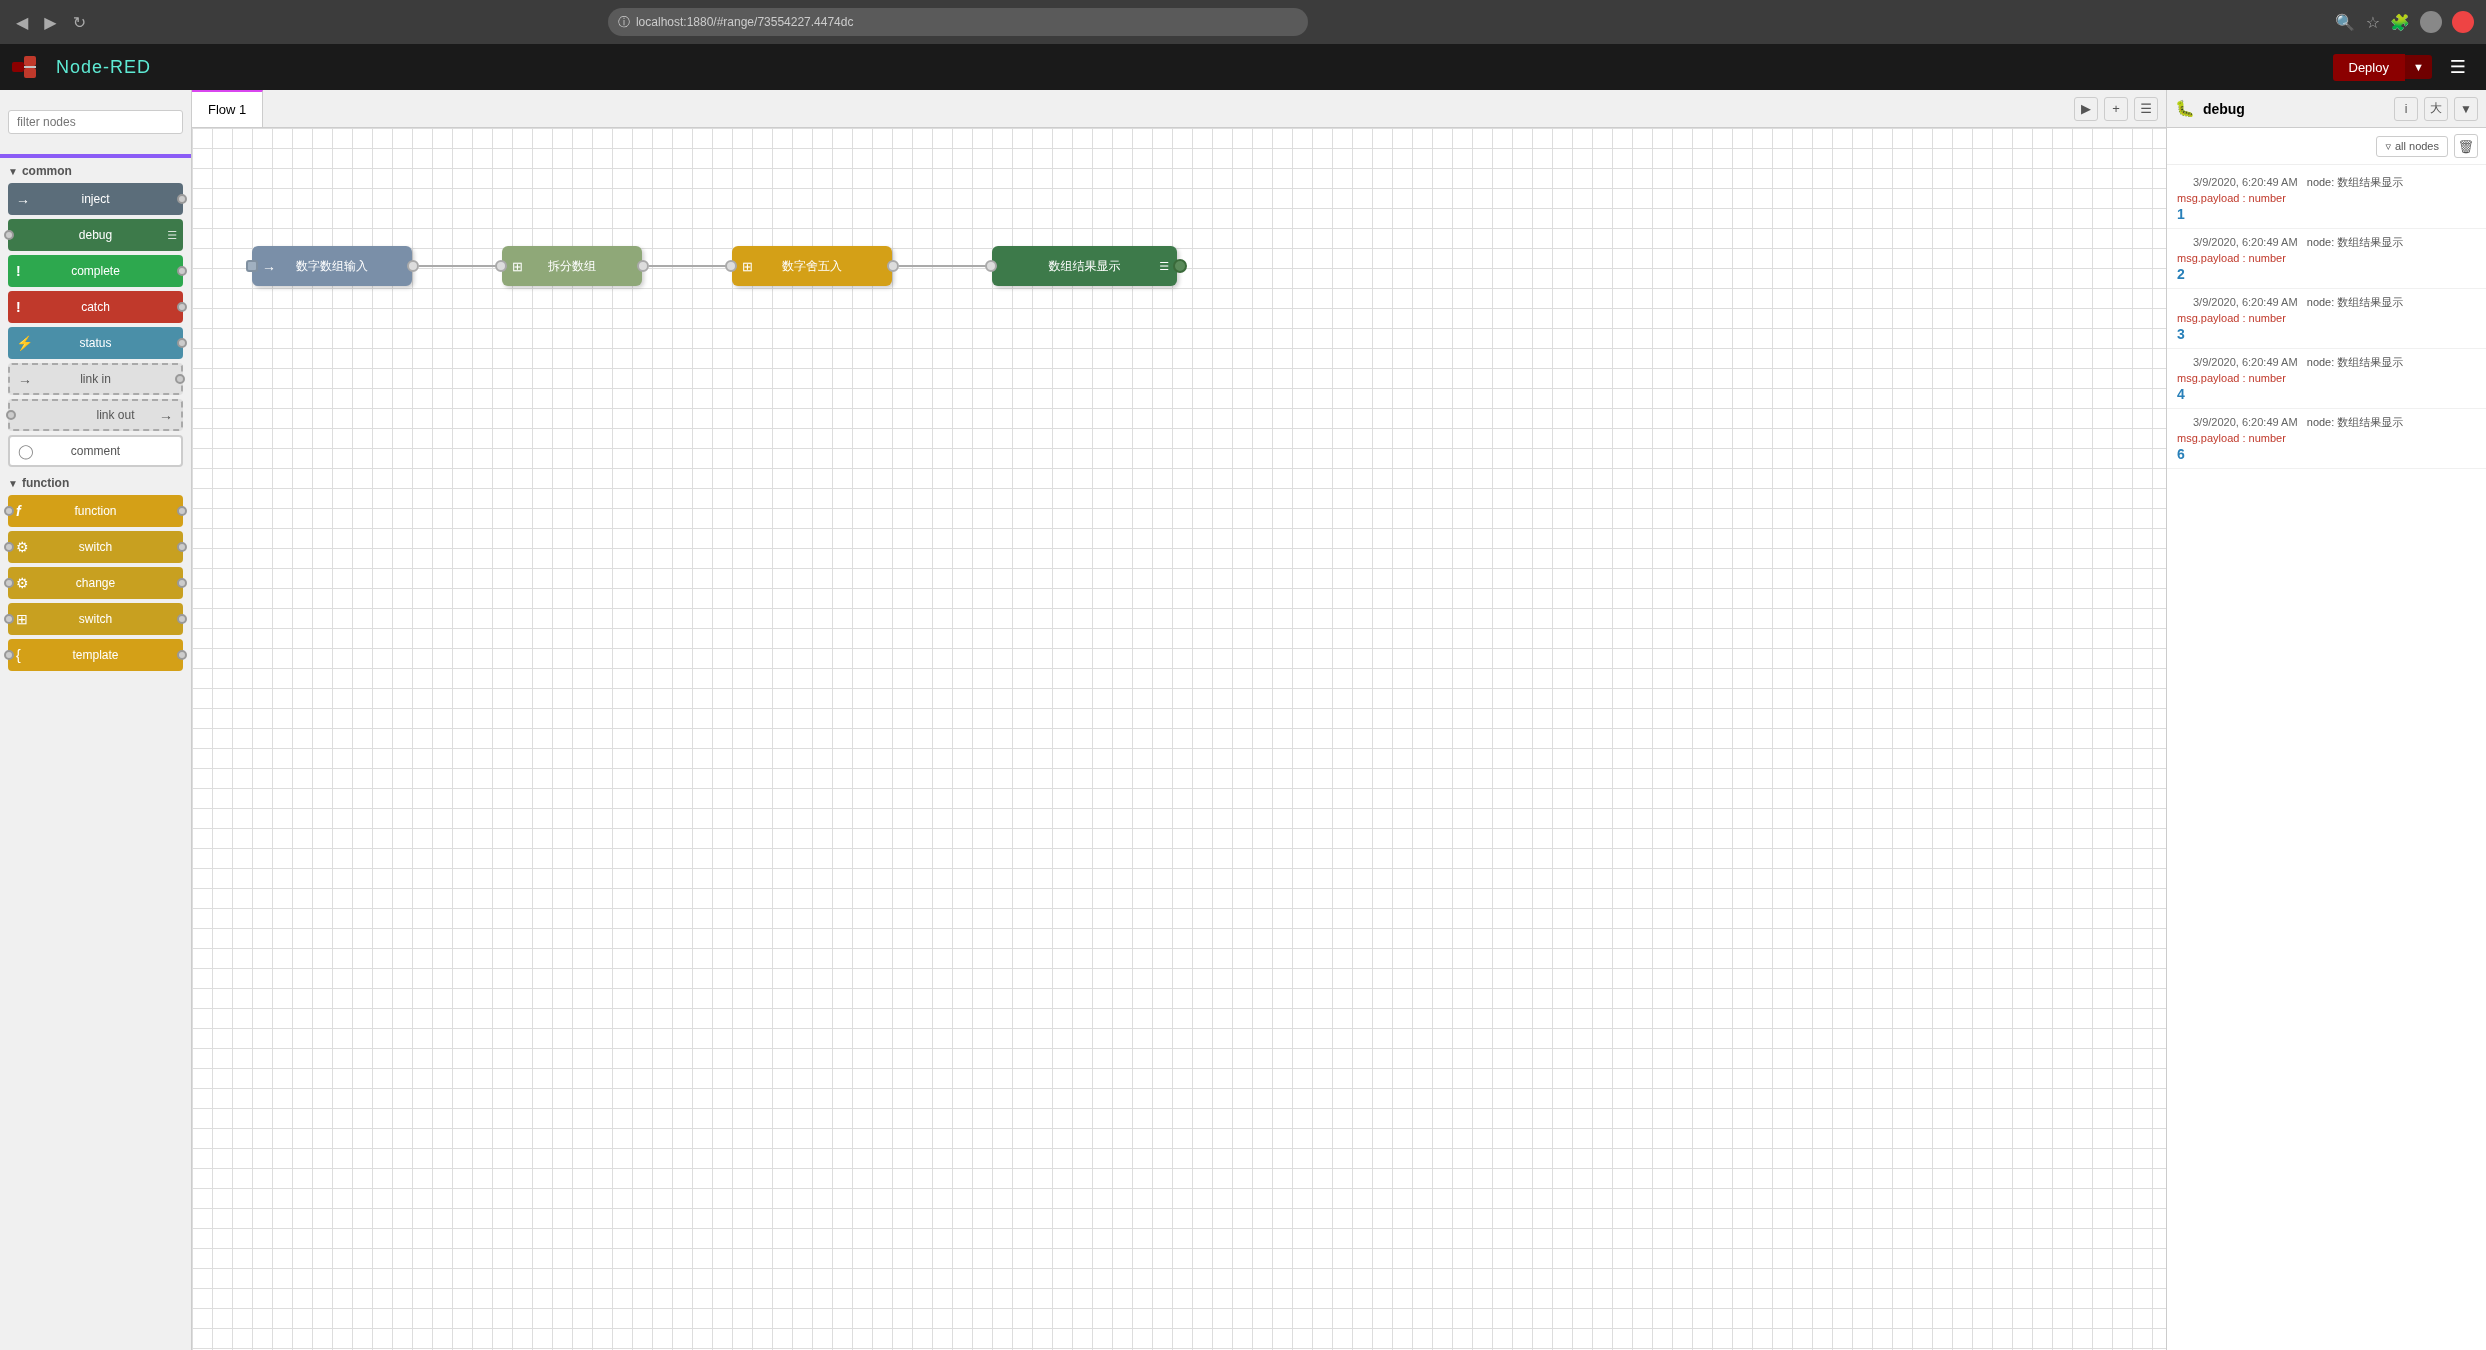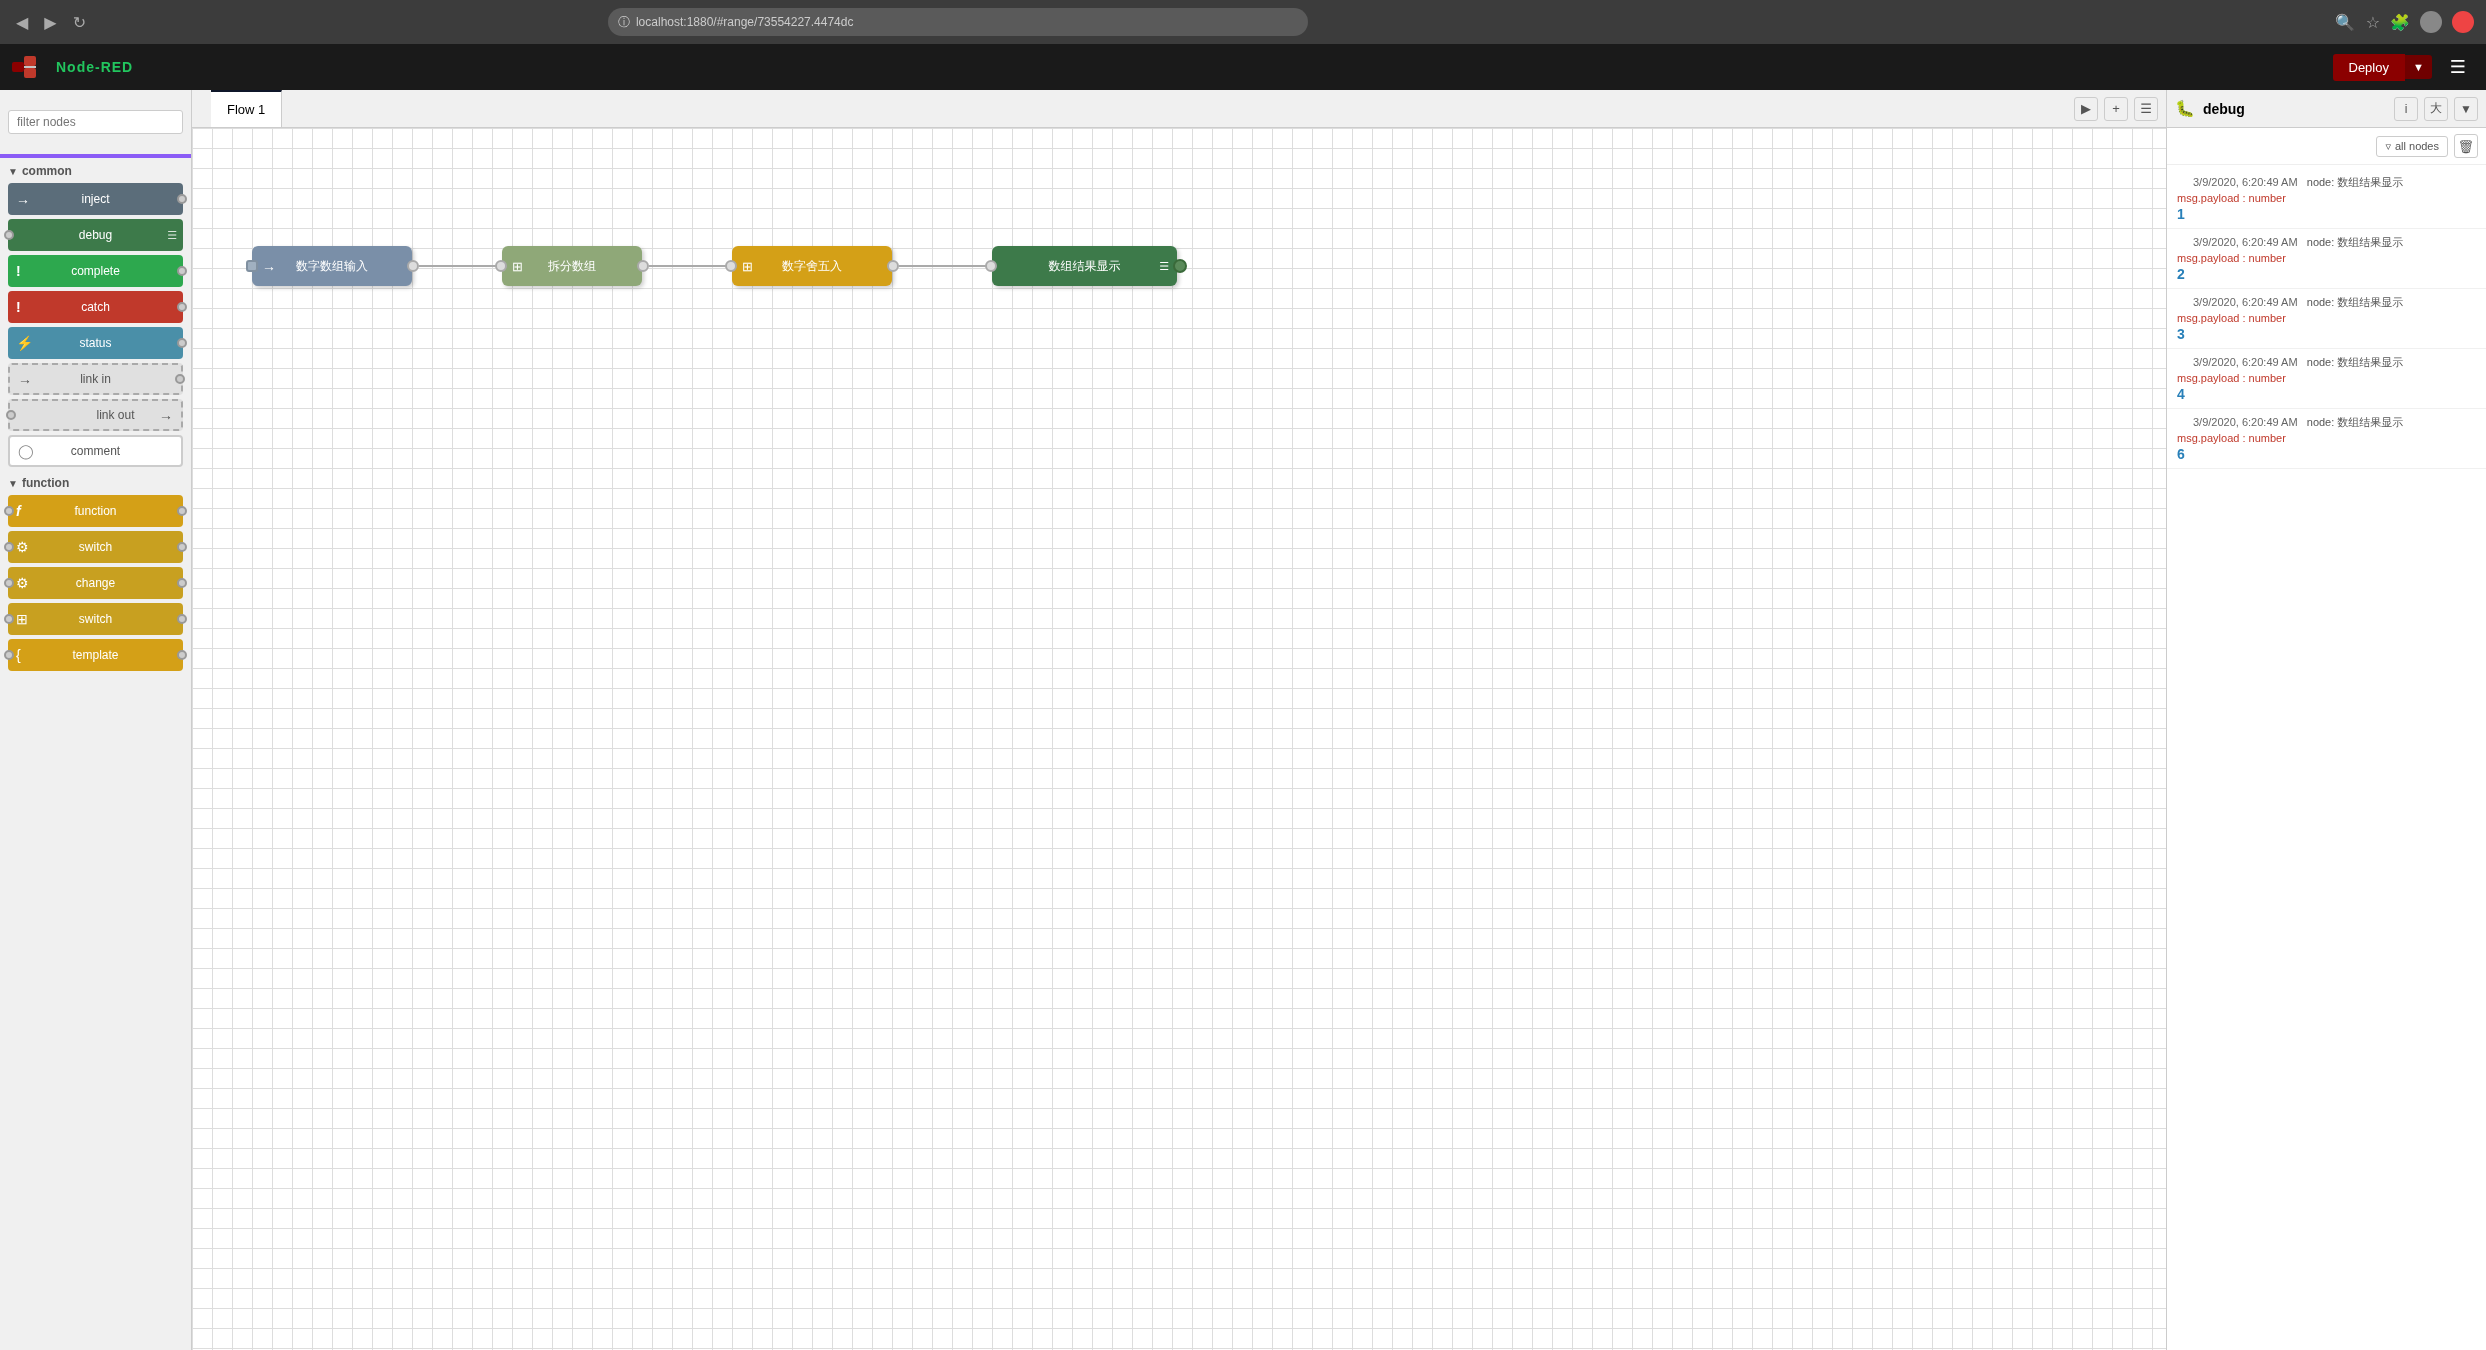--- a/index.html
+++ b/index.html
@@ -55,23 +55,23 @@
       display: flex;
       align-items: center;
       padding: 0 12px;
     }
     .app-logo {
       display: flex;
       align-items: center;
       gap: 8px;
     }
     .logo-text {
-      color: #22c55e;
-      font-size: 14px;
-      font-weight: 700;
+      color: #5eead4;
+      font-size: 18px;
+      font-weight: 400;
       letter-spacing: 1px;
     }
     .header-spacer { flex: 1; }
     .deploy-btn {
       background: #8b0000;
       color: #fff;
       border: none;
       padding: 6px 16px;
       border-radius: 3px 0 0 3px;
       cursor: pointer;
@@ -216,22 +216,21 @@
       border-right: 1px solid #ccc;
       font-size: 13px;
       cursor: pointer;
       height: 100%;
       display: flex;
       align-items: center;
       font-weight: 500;
     }
     .tab-item.active {
       background: #fff;
-      border-top: 2px solid #0f172a;
-      margin-left: 19px;
+      border-top: 2px solid #d946ef;
     }
     .tab-controls {
       margin-left: auto;
       display: flex;
       align-items: center;
       padding-right: 8px;
       gap: 6px;
     }
     .tab-ctrl-btn {
       background: none;

